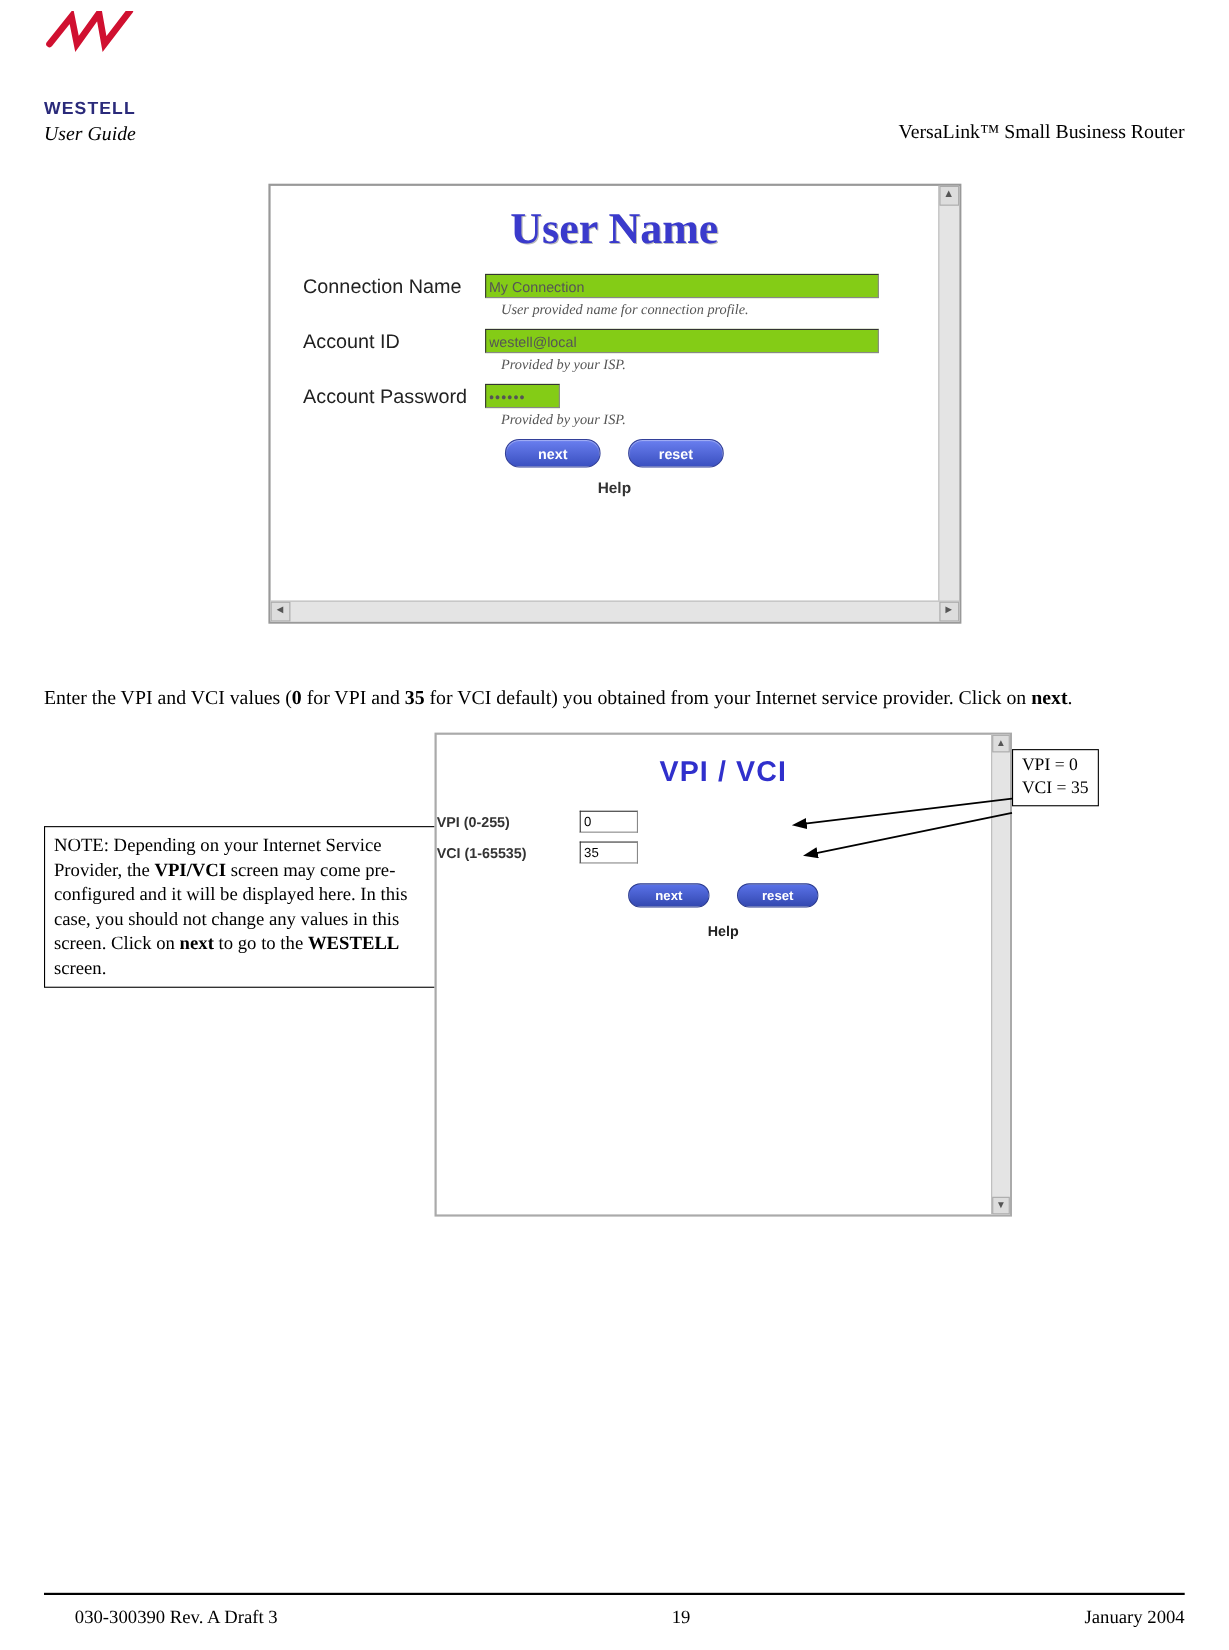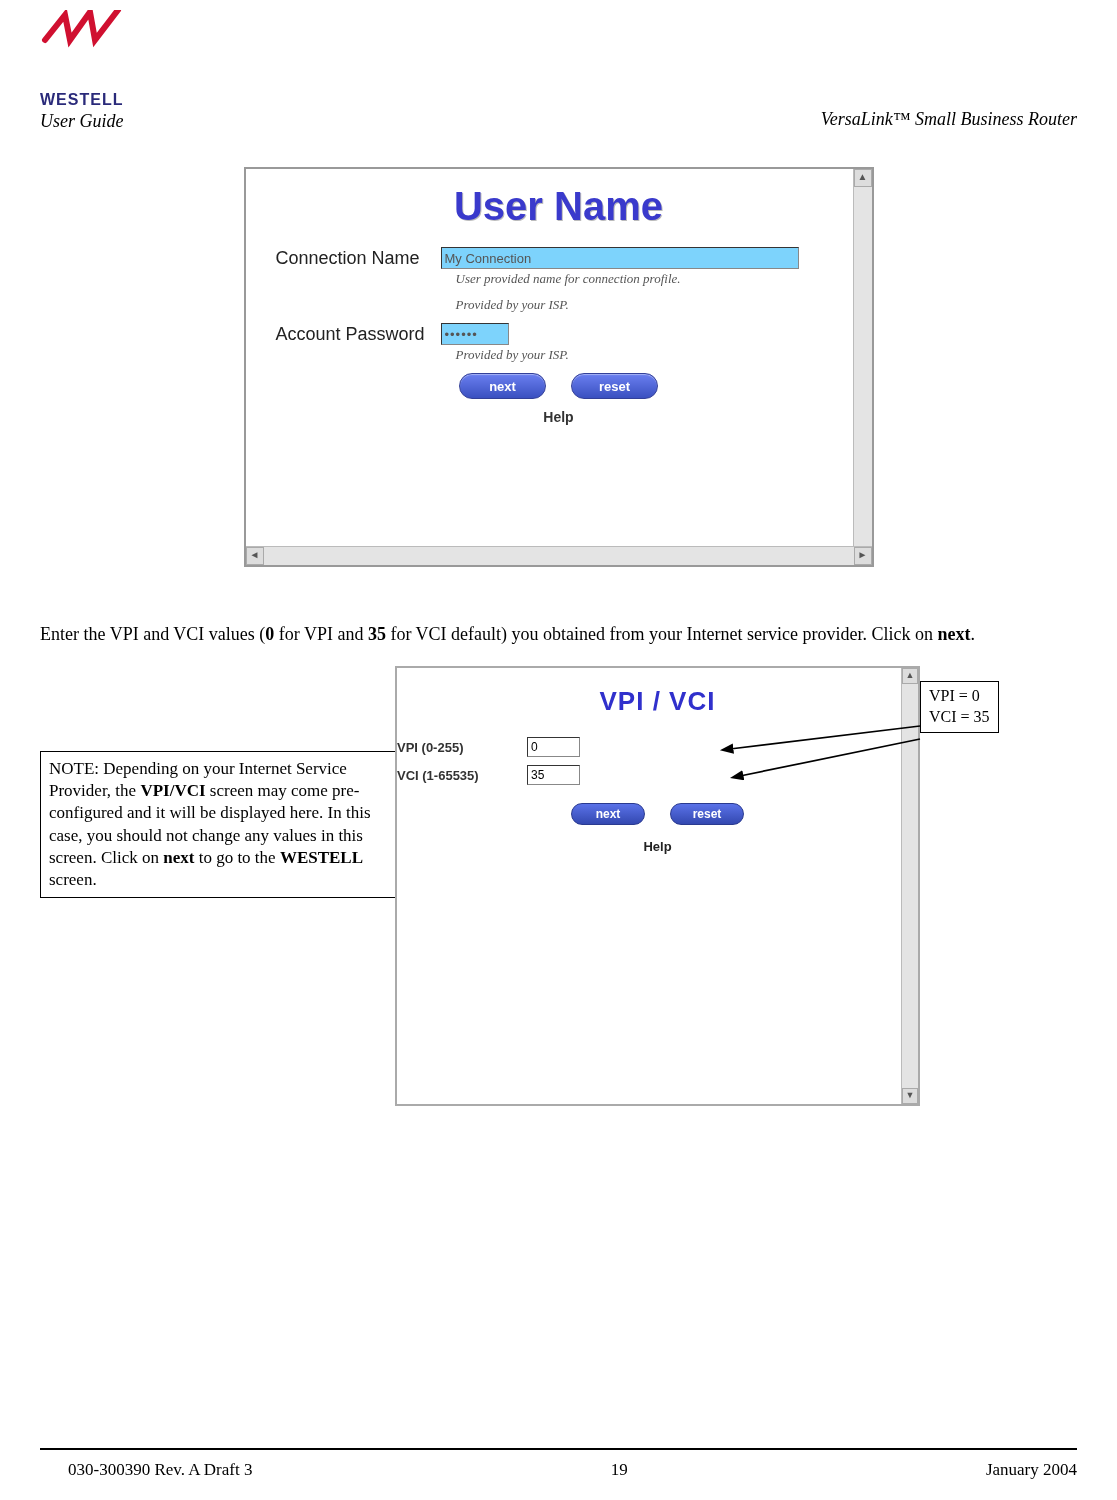--- a/index.html
+++ b/index.html
@@ -35,21 +35,20 @@
     letter-spacing: 1px;
     color: #2a2a7a;
     margin-top: 36px;
   }
   .user-guide {
     font-style: italic;
     font-size: 18px;
     margin-top: 2px;
   }
   .product-title {
-    font-style: italic;
     font-size: 18px;
     margin-bottom: 2px;
   }
 
   
   .panel {
     border: 2px solid #999;
     background: #fff;
     position: relative;
     box-sizing: border-box;
@@ -61,40 +60,40 @@
     display: flex;
     flex-direction: column;
   }
   .p1-inner {
     flex: 1;
     position: relative;
     padding: 10px 30px 0 30px;
     font-family: Arial, sans-serif;
   }
   .big-title {
-    font-family: Liberation Sans, sans-serif;
+    font-family: Liberation Serif, serif;
     font-size: 40px;
     font-weight: bold;
     color: #3a3acc;
     text-align: center;
     margin: 5px 0 18px 0;
     text-shadow: 1px 1px 0 #bbb;
   }
   .form-row { display: flex; align-items: center; margin-bottom: 2px; }
   .form-label {
     width: 165px;
     font-size: 18px;
     font-weight: normal;
     color: #222;
   }
   .text-input {
     width: 350px;
     height: 20px;
     border: 1px inset #888;
-    background: #7dd3fc;
+    background: #84cc16;
     font-size: 13px;
     color: #555;
     padding: 0 3px;
     font-family: Arial, sans-serif;
   }
   .pw-input { width: 60px; letter-spacing: 1px; }
   .hint {
     font-style: italic;
     font-size: 13px;
     color: #555;
@@ -291,20 +290,24 @@
   <div class="panel panel1">
     <div class="p1-inner">
       <div class="big-title">User Name</div>
 
       <div class="form-row">
         <div class="form-label">Connection Name</div>
         <input class="text-input" value="My Connection" style="">
       </div>
       <div class="hint">User provided name for connection profile.</div>
 
+      <div class="form-row">
+        <div class="form-label">Account ID</div>
+        <input class="text-input" value="westell@local" style="">
+      </div>
       <div class="hint">Provided by your ISP.</div>
 
       <div class="form-row">
         <div class="form-label">Account Password</div>
         <input class="text-input pw-input" type="password" value="••••••" style="">
       </div>
       <div class="hint">Provided by your ISP.</div>
 
       <div class="btn-row">
         <div class="pill-btn">next</div>

